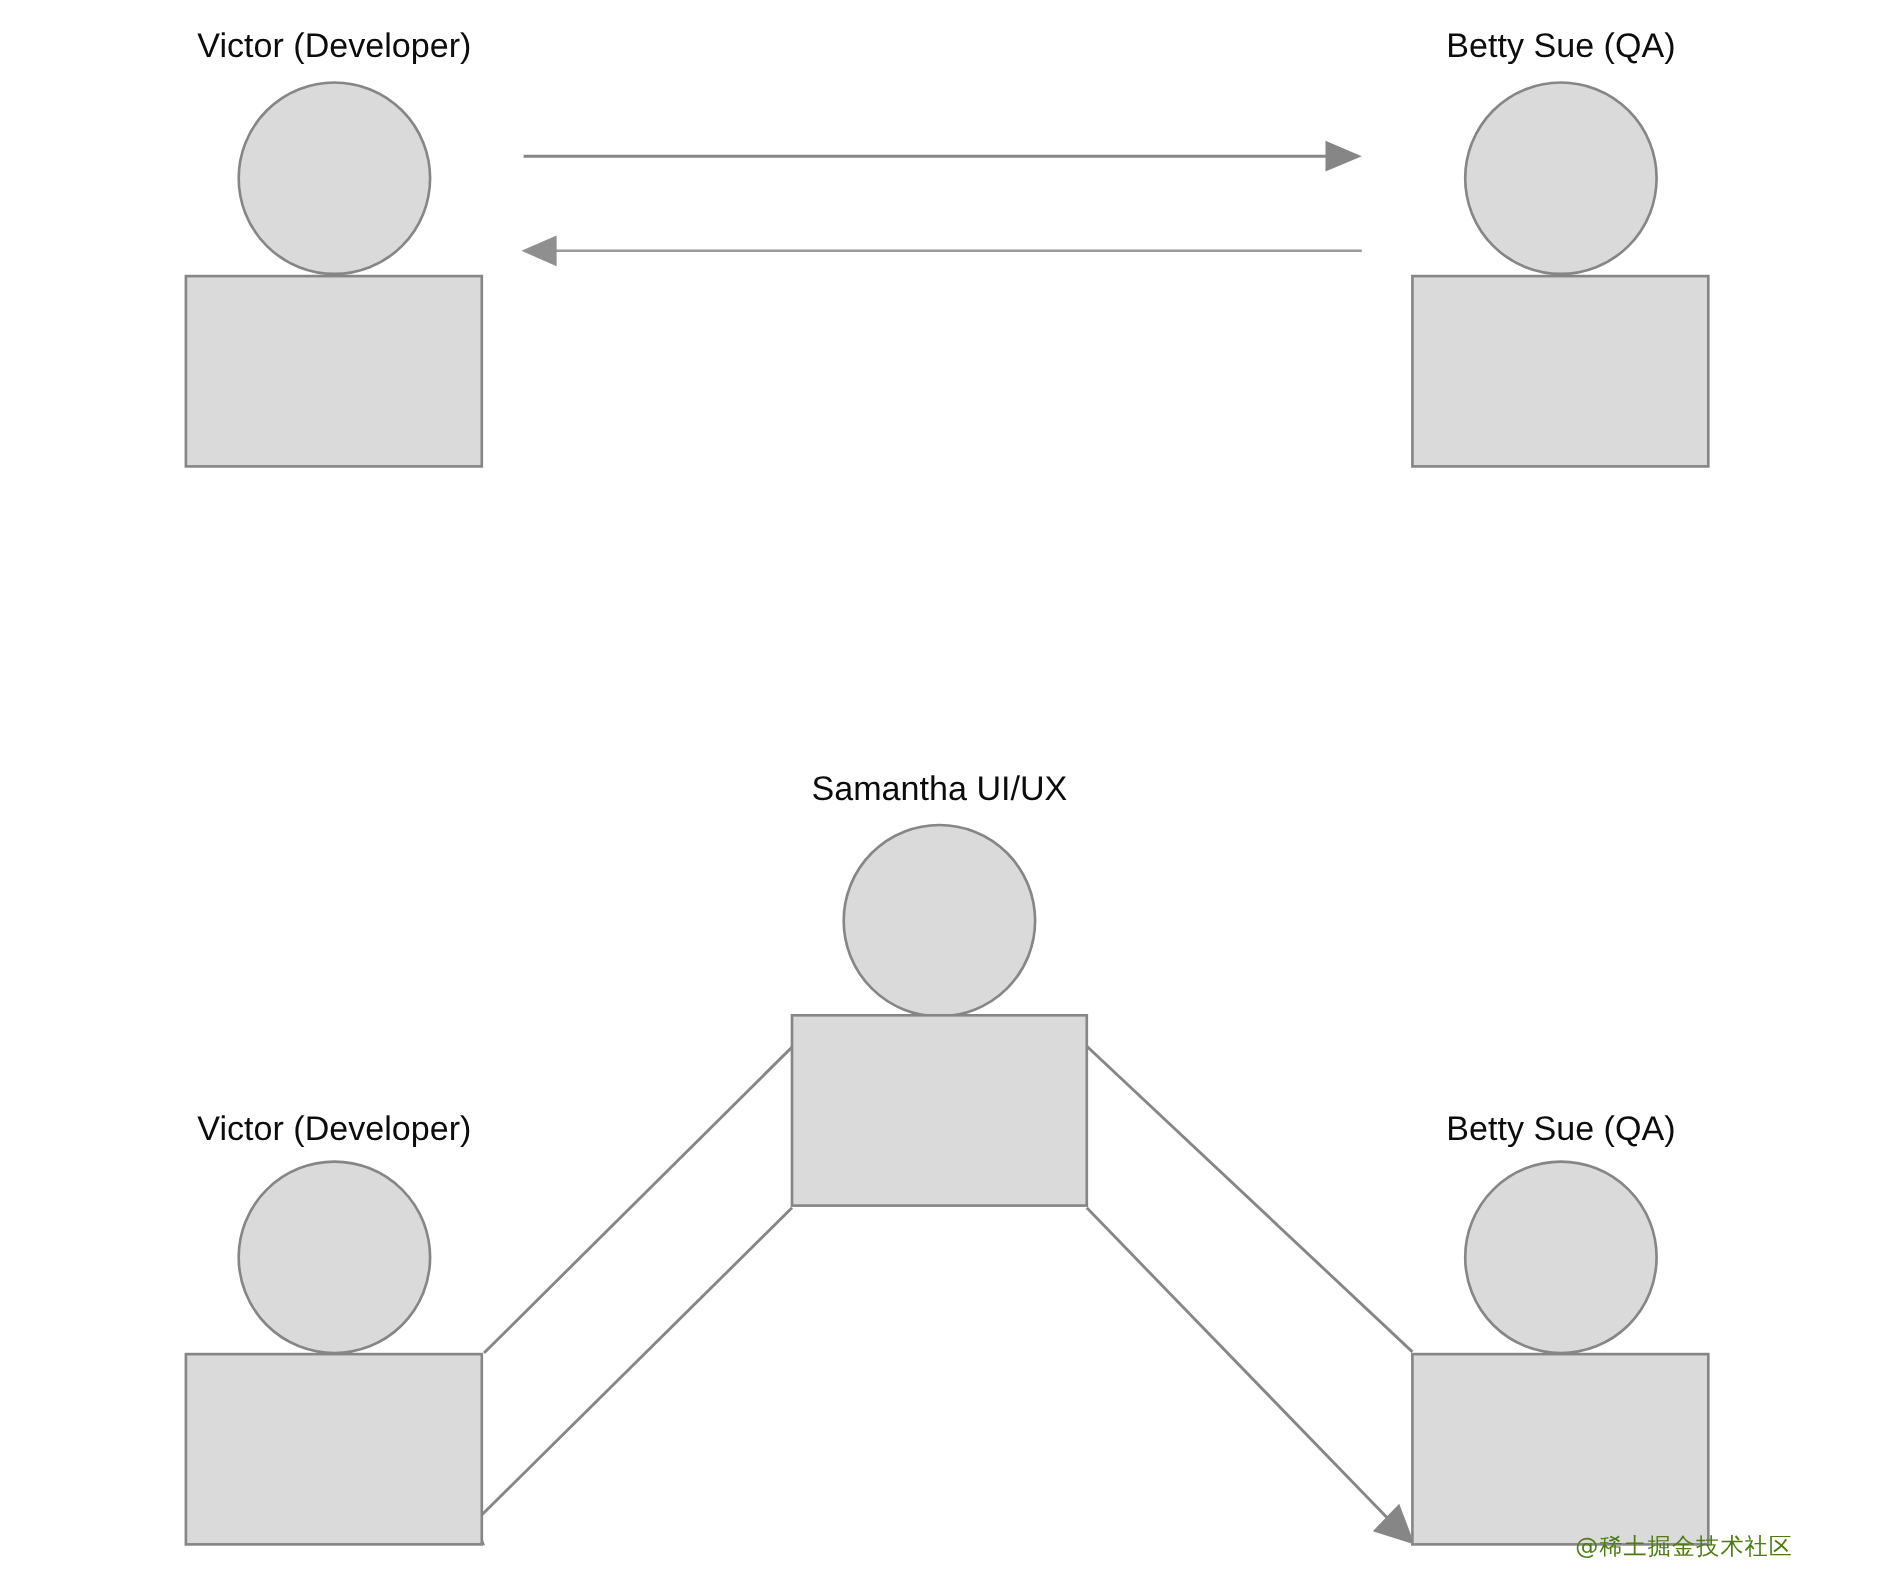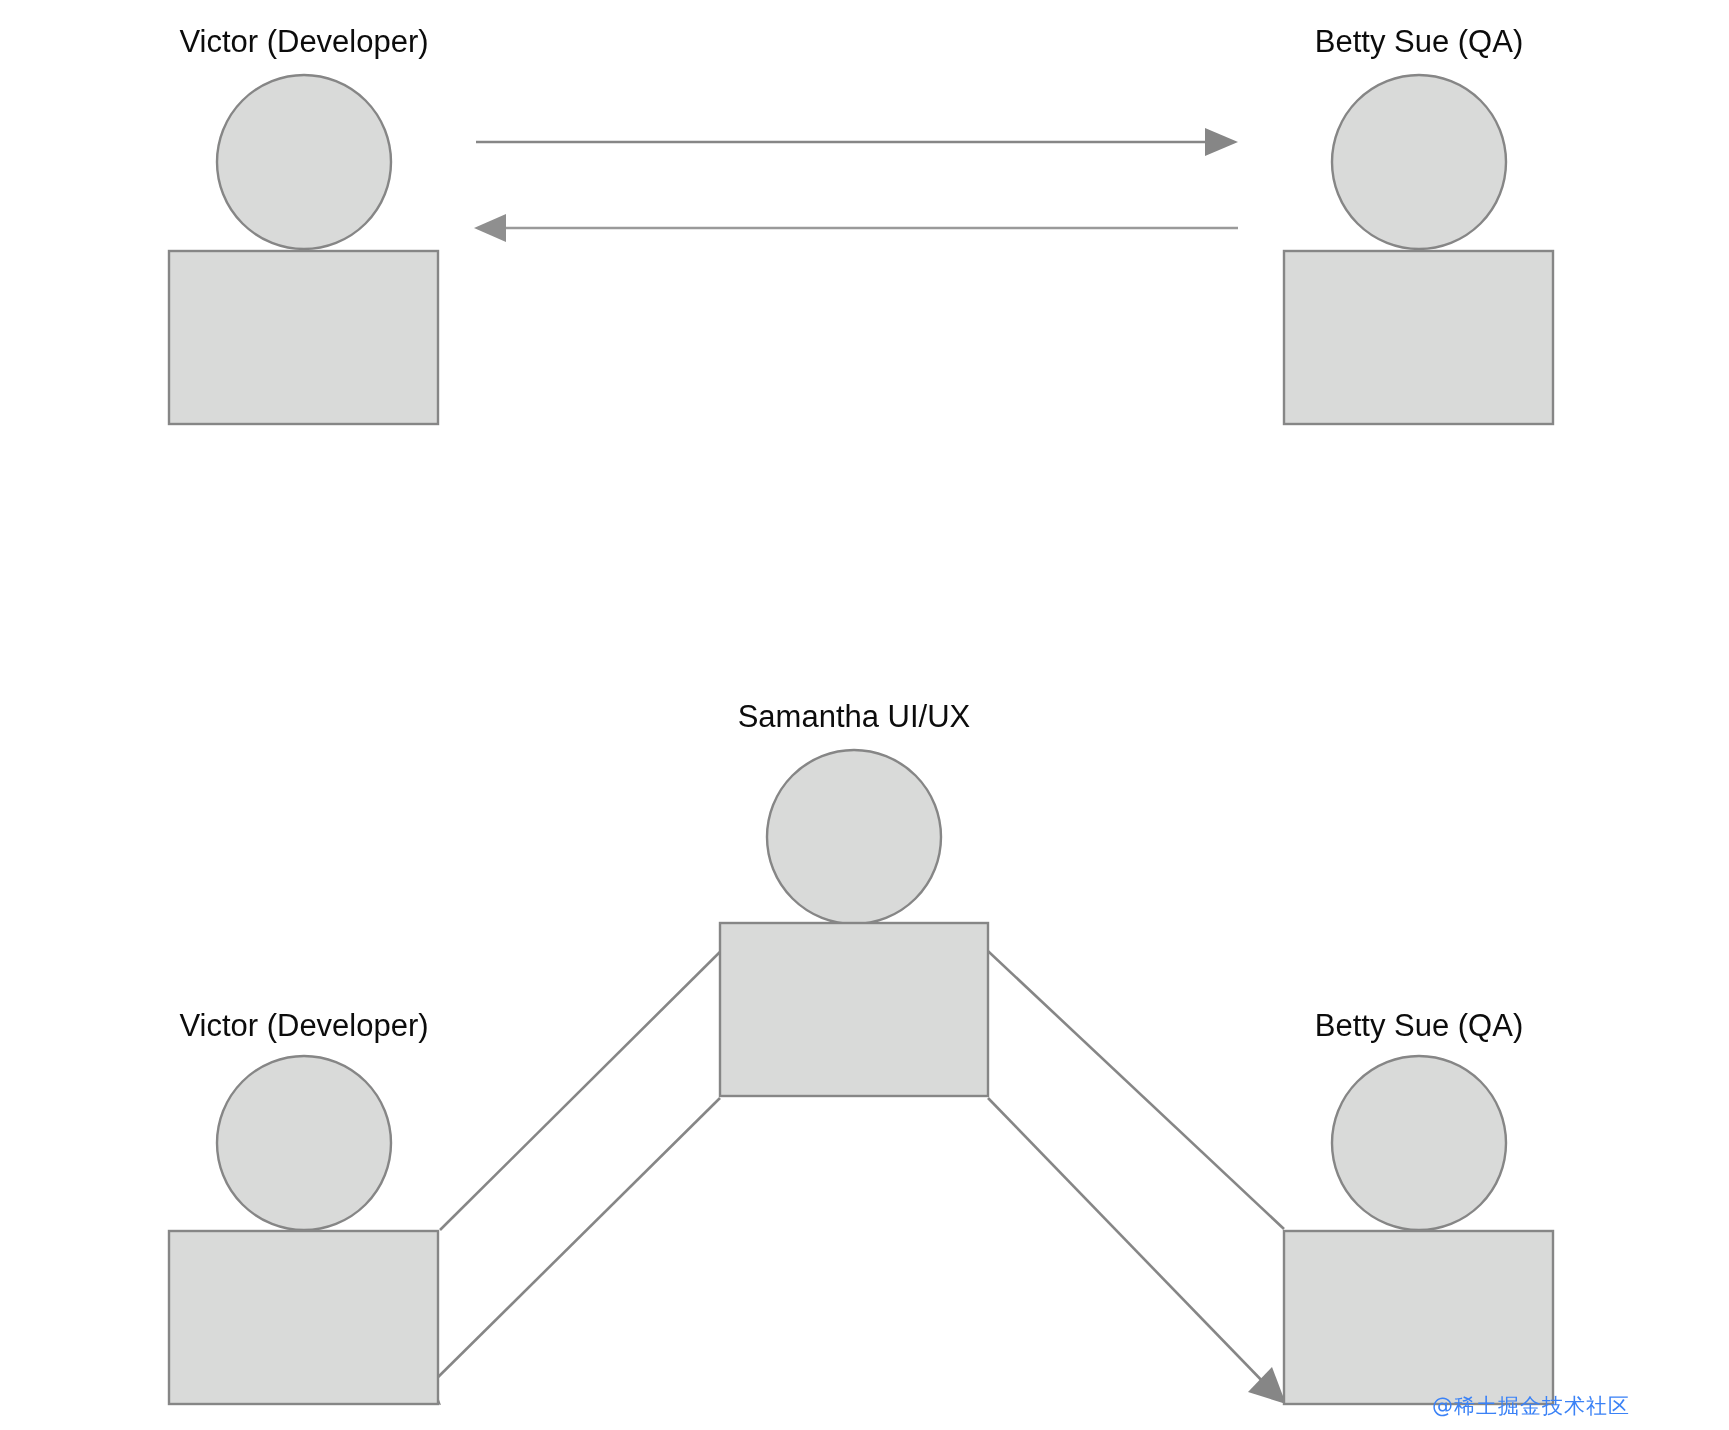--- a/index.html
+++ b/index.html
@@ -56,21 +56,21 @@
     fill: #0c0c0c;
     text-anchor: middle;
     dominant-baseline: alphabetic;
   }
   .watermark-text {
     position: absolute;
     right: 14px;
     bottom: 10px;
     font-family: "DejaVu Sans", "Liberation Sans", sans-serif;
     font-size: 21px;
-    color: #3b82f6;
+    color: #4d7c0f;
     letter-spacing: 1px;
     user-select: none;
     white-space: nowrap;
   }
 </style>
 </head>
 <body>
 
 <div id="diagram-root">
   <svg class="diagram" viewBox="0 0 1729 1430" xmlns="http://www.w3.org/2000/svg">

